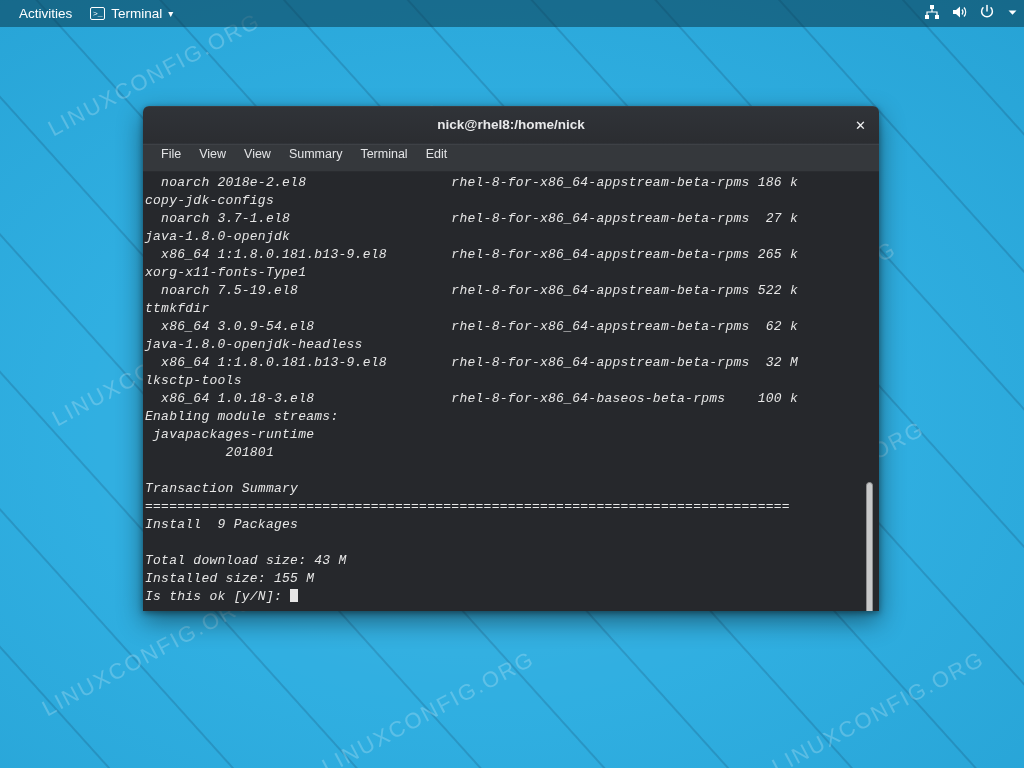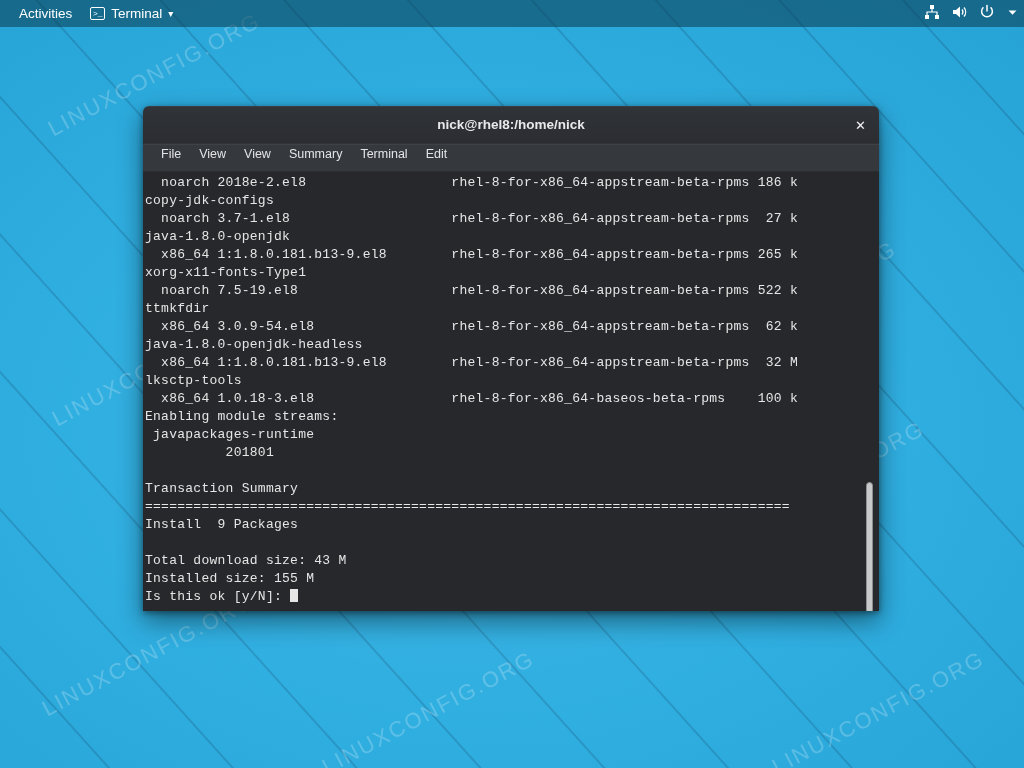--- a/index.html
+++ b/index.html
@@ -161,21 +161,21 @@
     position: absolute;
     left: 0; top: 2px;
     padding: 0 6px 0 2px;
     color: #e6e6e6;
     font-family: "Liberation Mono", monospace;
     font-size: 13px;
     line-height: 18px;
     white-space: pre;
     letter-spacing: 0.02em;
   }
-  #term-text .row { height: 18px; }
+  #term-text .row { height: 18px; font-style: italic; }
   .cursor {
     display: inline-block;
     width: 8px; height: 13px;
     background: #e6e6e6;
     vertical-align: -2px;
   }
   
   #scrollbar-track {
     position: absolute;
     right: 2px; top: 0;

